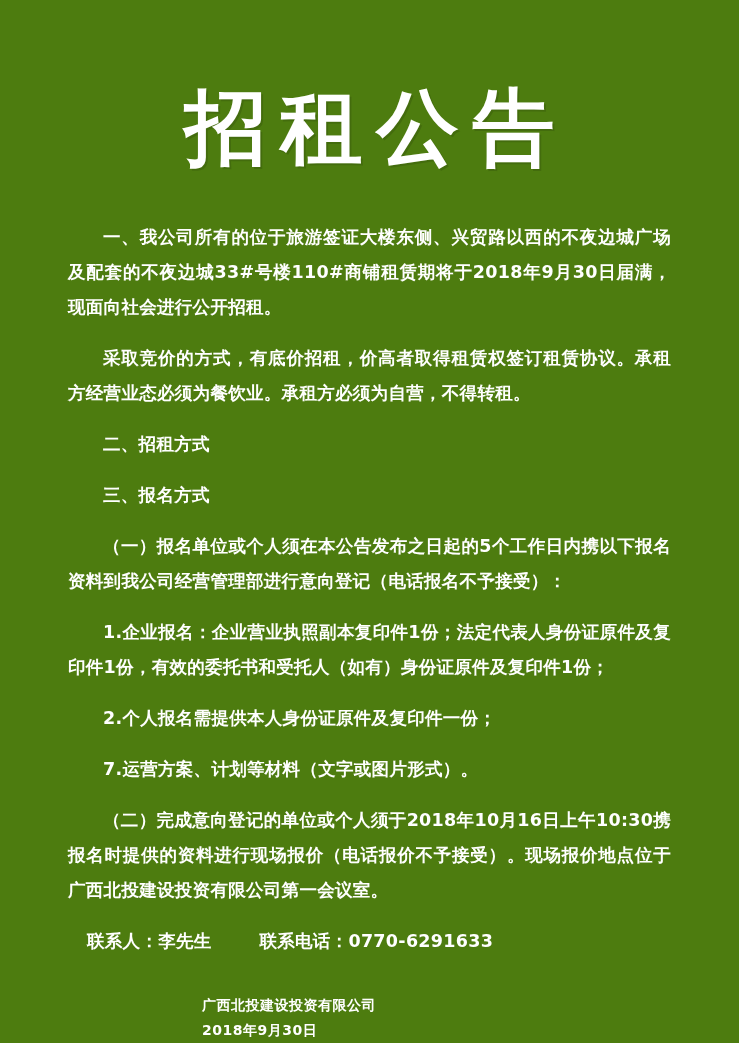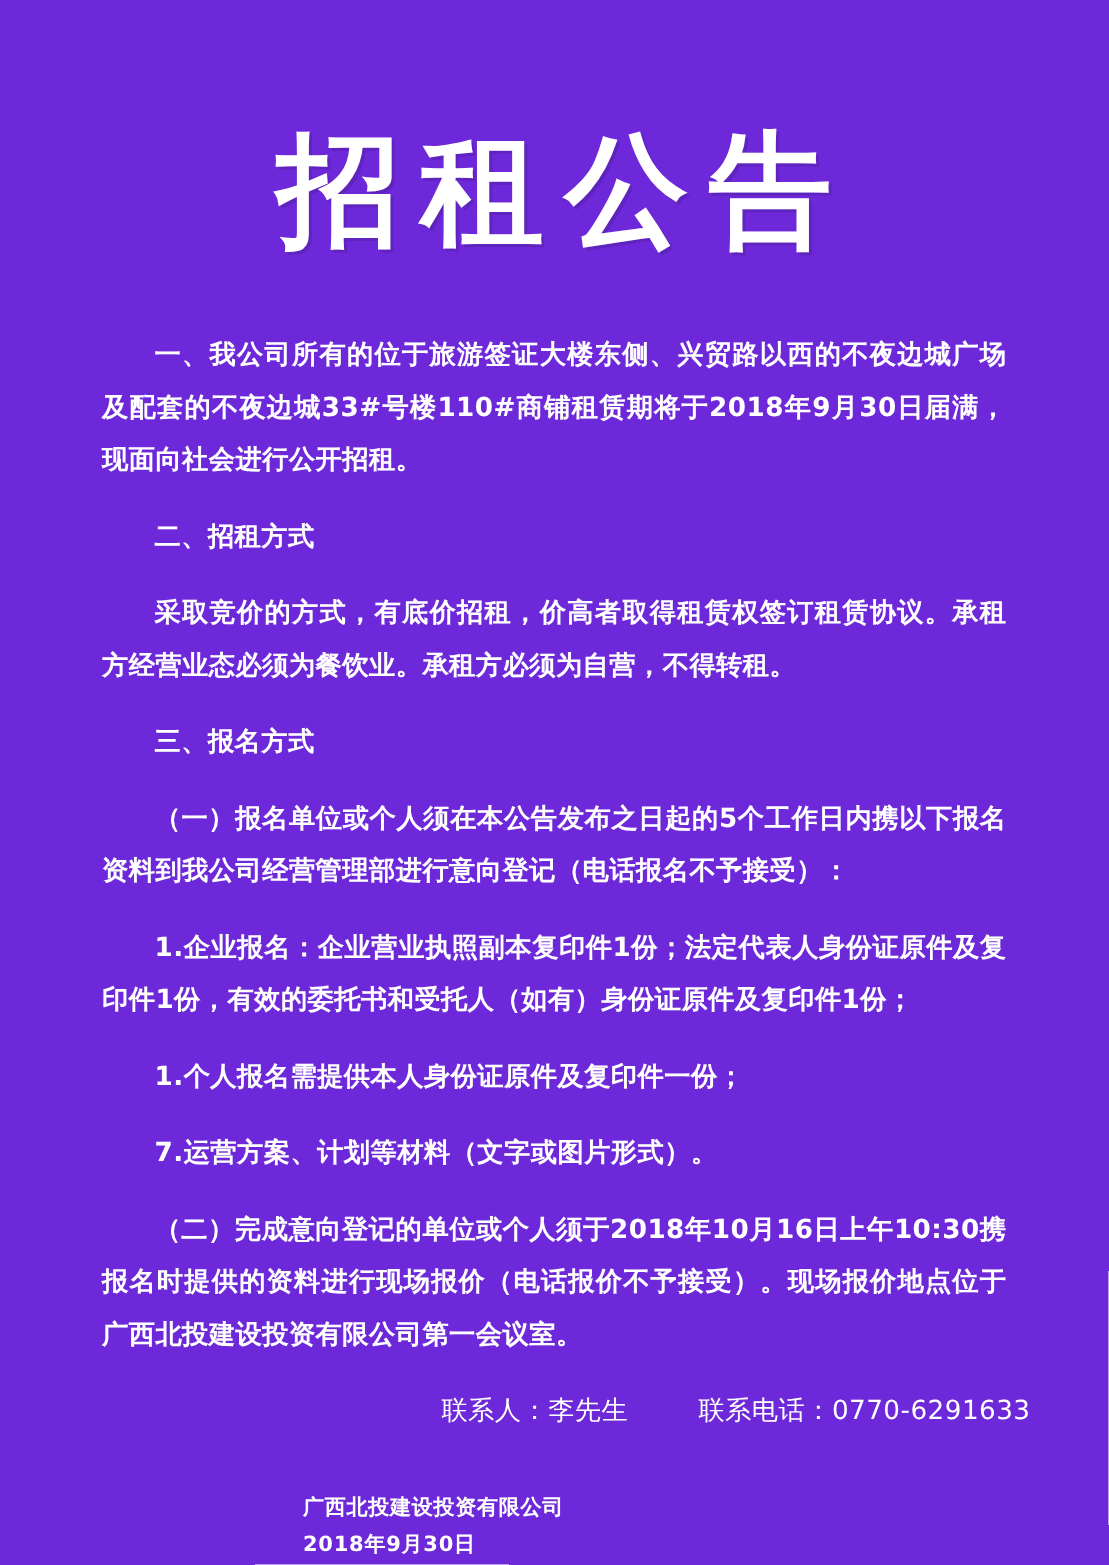--- a/index.html
+++ b/index.html
@@ -51,25 +51,24 @@
     text-align: justify;
     text-justify: inter-ideograph;
   }
   .indent2 {
     text-indent: 2em;
   }
   .contact {
     margin-top: 2px;
     color: #ffffff;
     font-size: 17.5px;
-    font-weight: normal;
+    font-weight: bold;
     line-height: 2.0;
     text-indent: 2em;
     letter-spacing: 0.3px;
-    text-align: right;
   }
   .contact .gap {
     display: inline-block;
     width: 2em;
   }
   .signature {
     margin-top: 34px;
     color: #ffffff;
     font-size: 14px;
     font-weight: bold;
@@ -77,33 +76,33 @@
     text-align: left;
     padding-left: 150px;
   }
   .signature div {
     letter-spacing: 0.5px;
   }
 </style>
 </head>
 <body>
 
-<div id="poster" style="background: #6d28d9;">
+<div id="poster" style="background: #4d7c0f;">
   <div class="inner">
 
     <div class="title">招租公告</div>
 
     <div class="body-text">
       <p class="indent2">一、我公司所有的位于旅游签证大楼东侧、兴贸路以西的不夜边城广场及配套的不夜边城33#号楼110#商铺租赁期将于2018年9月30日届满，现面向社会进行公开招租。</p>
+      <p class="indent2">采取竞价的方式，有底价招租，价高者取得租赁权签订租赁协议。承租方经营业态必须为餐饮业。承租方必须为自营，不得转租。</p>
       <p class="indent2">二、招租方式</p>
-      <p class="indent2">采取竞价的方式，有底价招租，价高者取得租赁权签订租赁协议。承租方经营业态必须为餐饮业。承租方必须为自营，不得转租。</p>
       <p class="indent2">三、报名方式</p>
       <p class="indent2">（一）报名单位或个人须在本公告发布之日起的5个工作日内携以下报名资料到我公司经营管理部进行意向登记（电话报名不予接受）：</p>
       <p class="indent2">1.企业报名：企业营业执照副本复印件1份；法定代表人身份证原件及复印件1份，有效的委托书和受托人（如有）身份证原件及复印件1份；</p>
-      <p class="indent2">1.个人报名需提供本人身份证原件及复印件一份；</p>
+      <p class="indent2">2.个人报名需提供本人身份证原件及复印件一份；</p>
       <p class="indent2">7.运营方案、计划等材料（文字或图片形式）。</p>
       <p class="indent2">（二）完成意向登记的单位或个人须于2018年10月16日上午10:30携报名时提供的资料进行现场报价（电话报价不予接受）。现场报价地点位于广西北投建设投资有限公司第一会议室。</p>
     </div>
 
     <div class="contact">
       <span>联系人：李先生</span>
       <span class="gap"></span>
       <span>联系电话：0770-6291633</span>
     </div>
 

